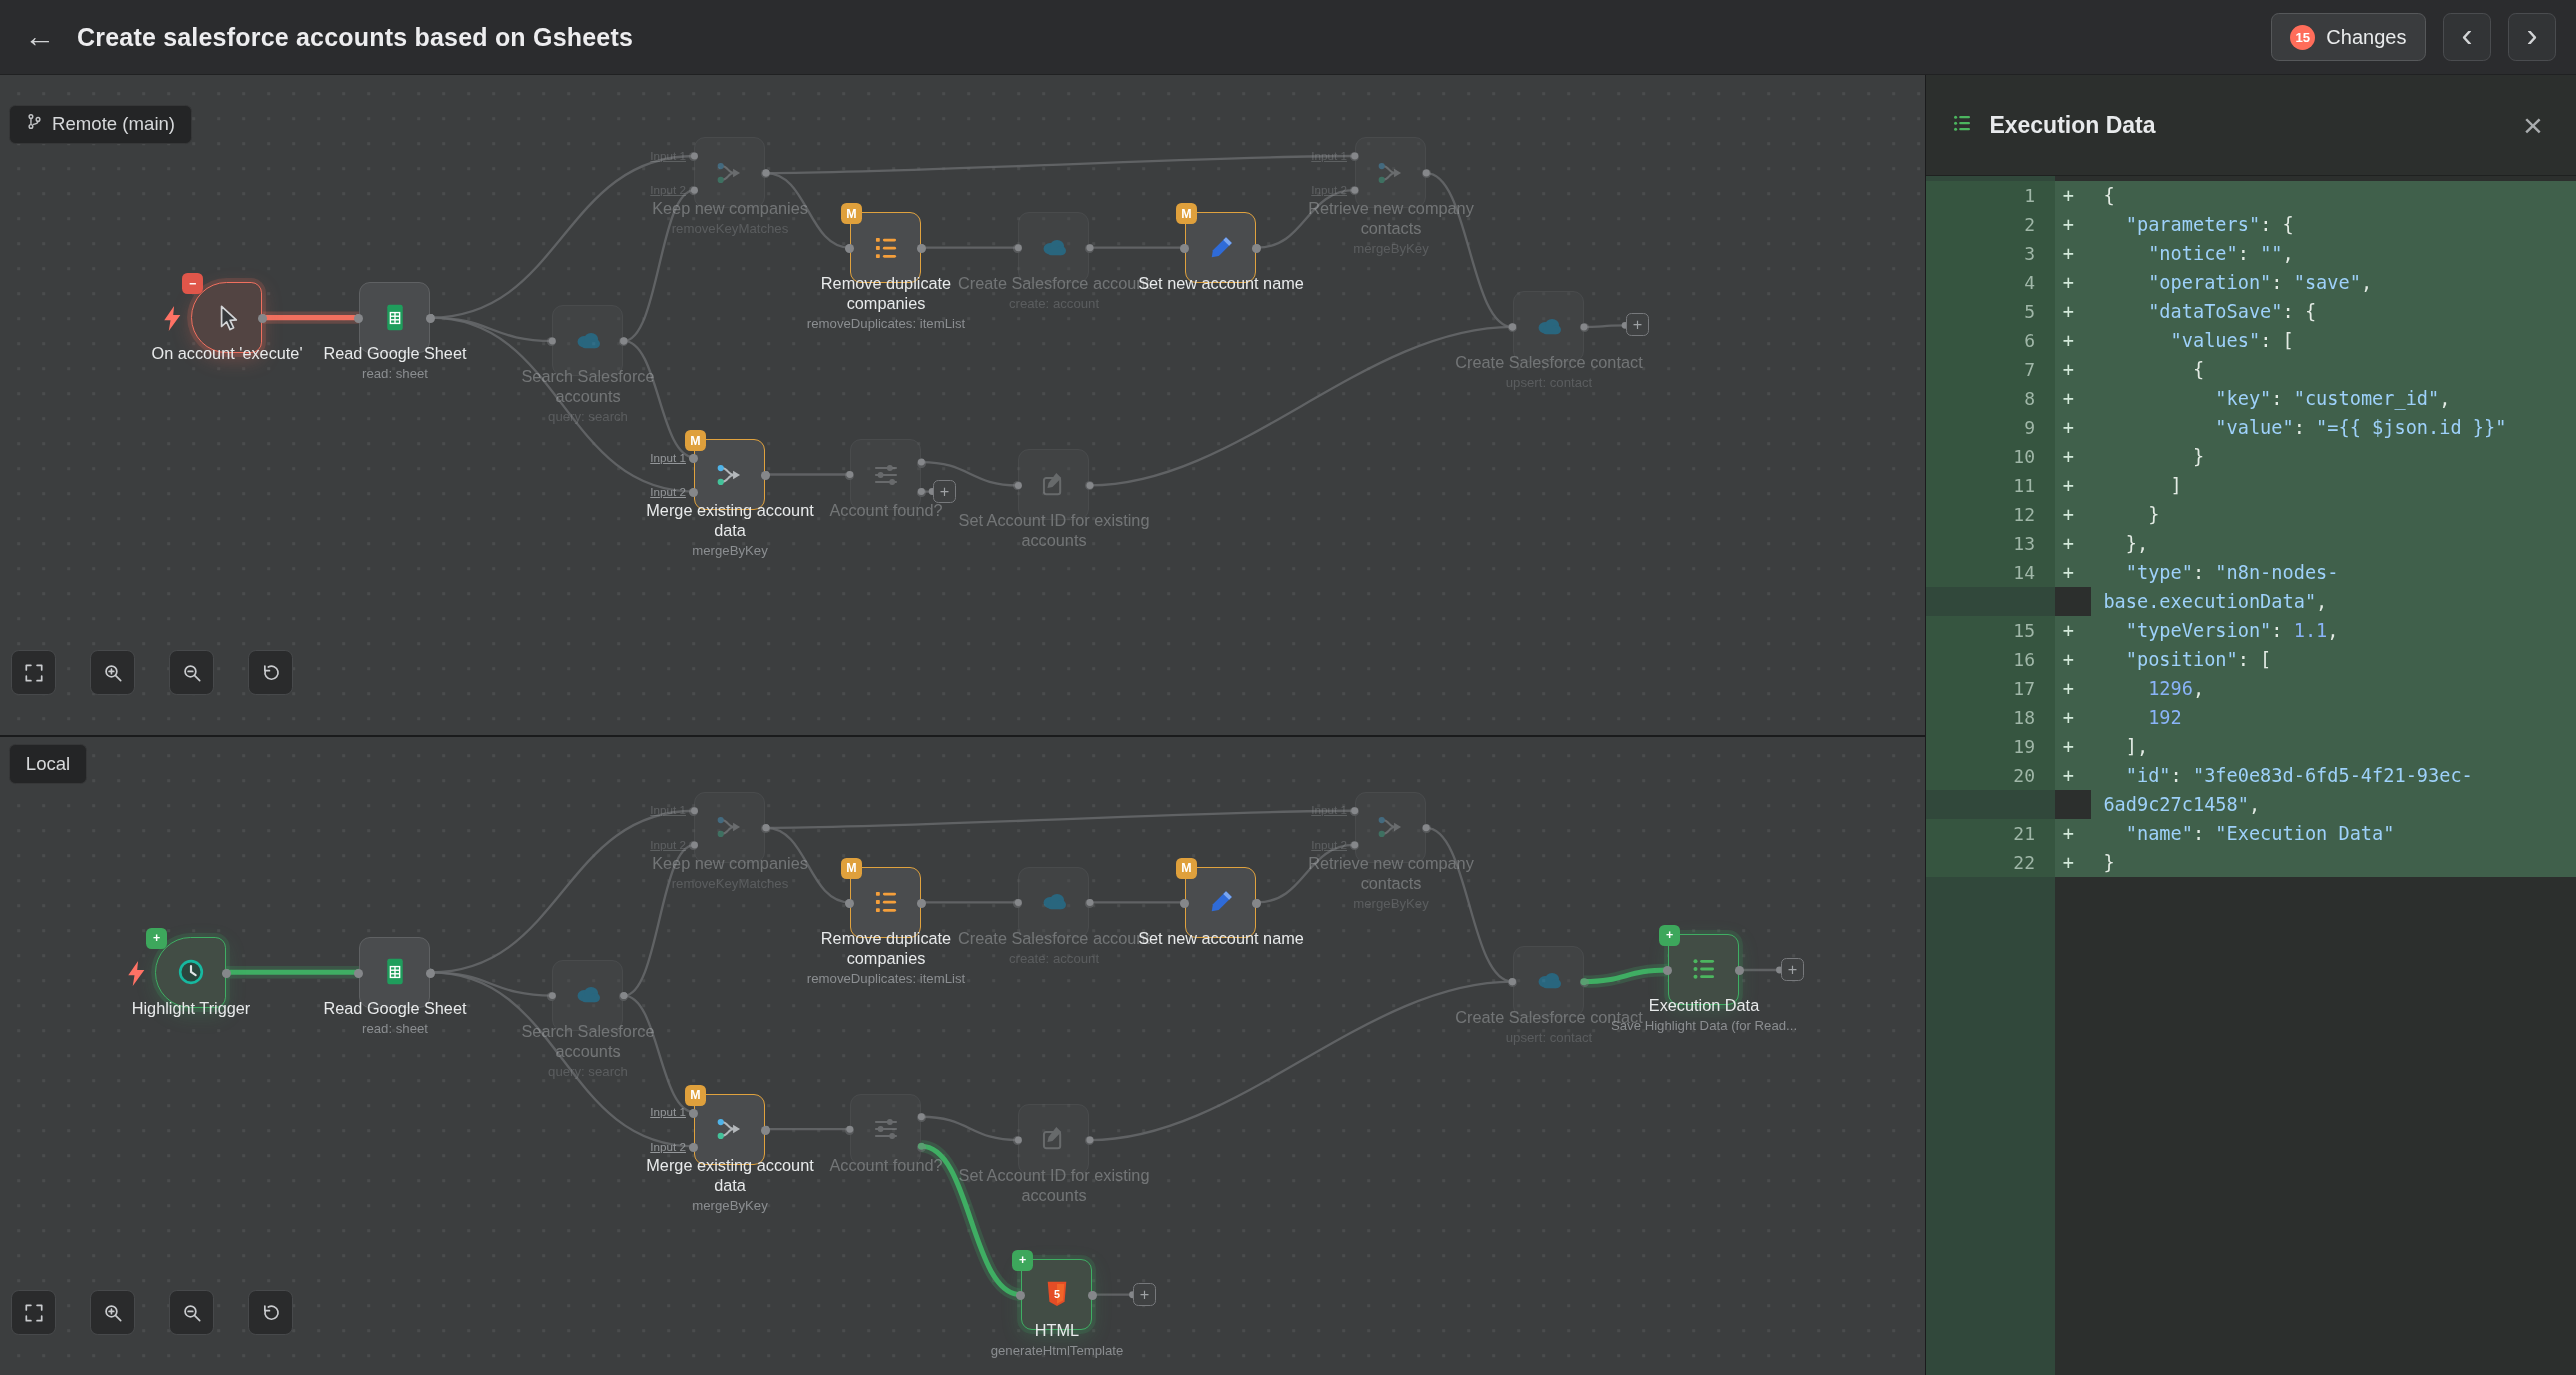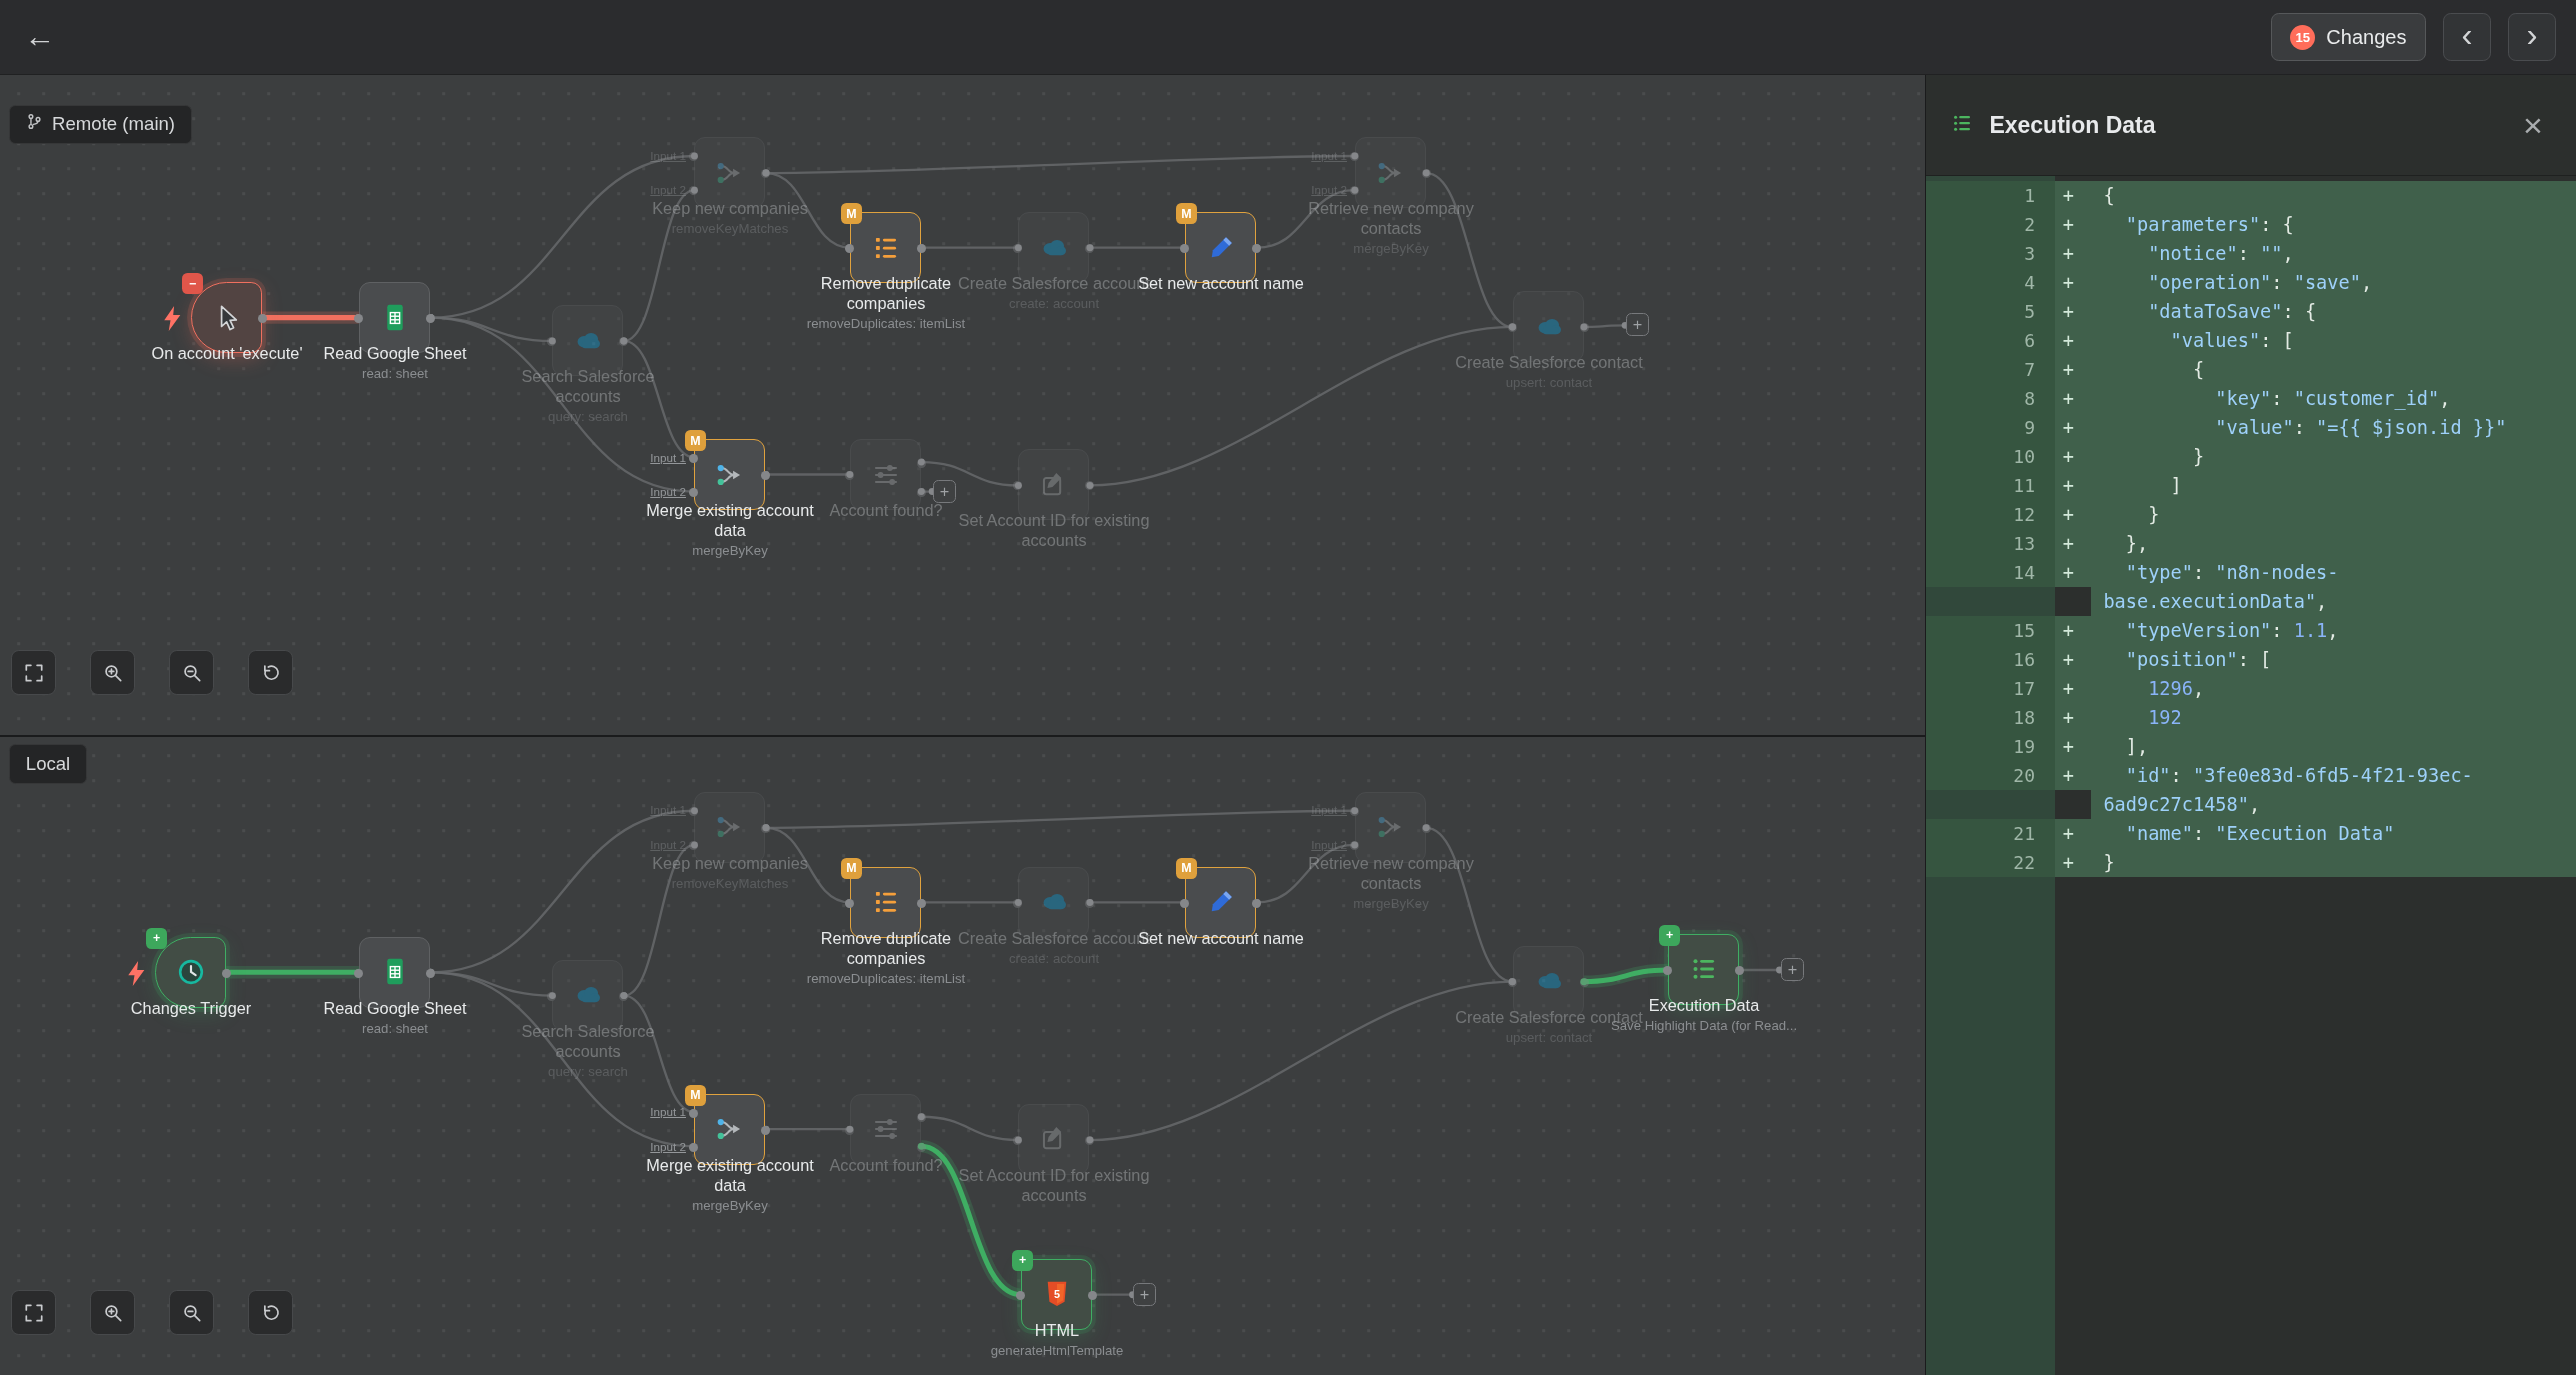--- a/index.html
+++ b/index.html
@@ -95,20 +95,21 @@
   .tok-str { color:#9ed1fa; }
   .tok-num { color:#8ab4f8;margin-top:8px; }
 </style>
 </head>
 <body>
 
 <div class="app">
 
   <header class="header">
     <button class="back-btn">←</button>
+    <div class="page-title">Create salesforce accounts based on Gsheets</div>
     <div class="header-spacer"></div>
     <button class="changes-btn">
       <span class="changes-badge">15</span>
       <span>Changes</span>
     </button>
     <button class="chev-btn">
         <span>‹</span>
       </button>
     <button class="chev-btn">
         <span>›</span>
@@ -602,21 +603,21 @@
                     <path d="M22 14.5 V22 L28 26" stroke="#e2e6e8" stroke-width="2.8" fill="none" stroke-linecap="round"></path>
                   </svg>
                 </span>
                 <span class="badge">+</span>
                 <span class="port" style="right: -6.2px; top: 31px;"></span>
                 <span class="bolt"><svg viewBox="0 0 20 28" width="18.6" height="25">
                     <path d="M12 0 L1 16 H8 L6 28 L19 10 H11 Z" fill="#ff7265"></path>
                   </svg></span>
               </div>
               <div class="nlabel">
-                <div class="nname">Changes Trigger</div>
+                <div class="nname">Highlight Trigger</div>
               </div>
             </div>
             <div class="node normal" style="left: 359px; top: 200px;">
               <div class="nbox">
                 <span class="nicon">
                   <svg viewBox="0 0 44 44" width="34" height="34">
                     <rect x="12" y="5" width="20" height="33" rx="3" fill="#1f9d5c"></rect>
                     <rect x="16" y="15" width="12" height="14" fill="none" stroke="#fff" stroke-width="1.8"></rect>
                     <line x1="16" y1="19.7" x2="28" y2="19.7" stroke="#fff" stroke-width="1.8"></line>
                     <line x1="16" y1="24.3" x2="28" y2="24.3" stroke="#fff" stroke-width="1.8"></line>

